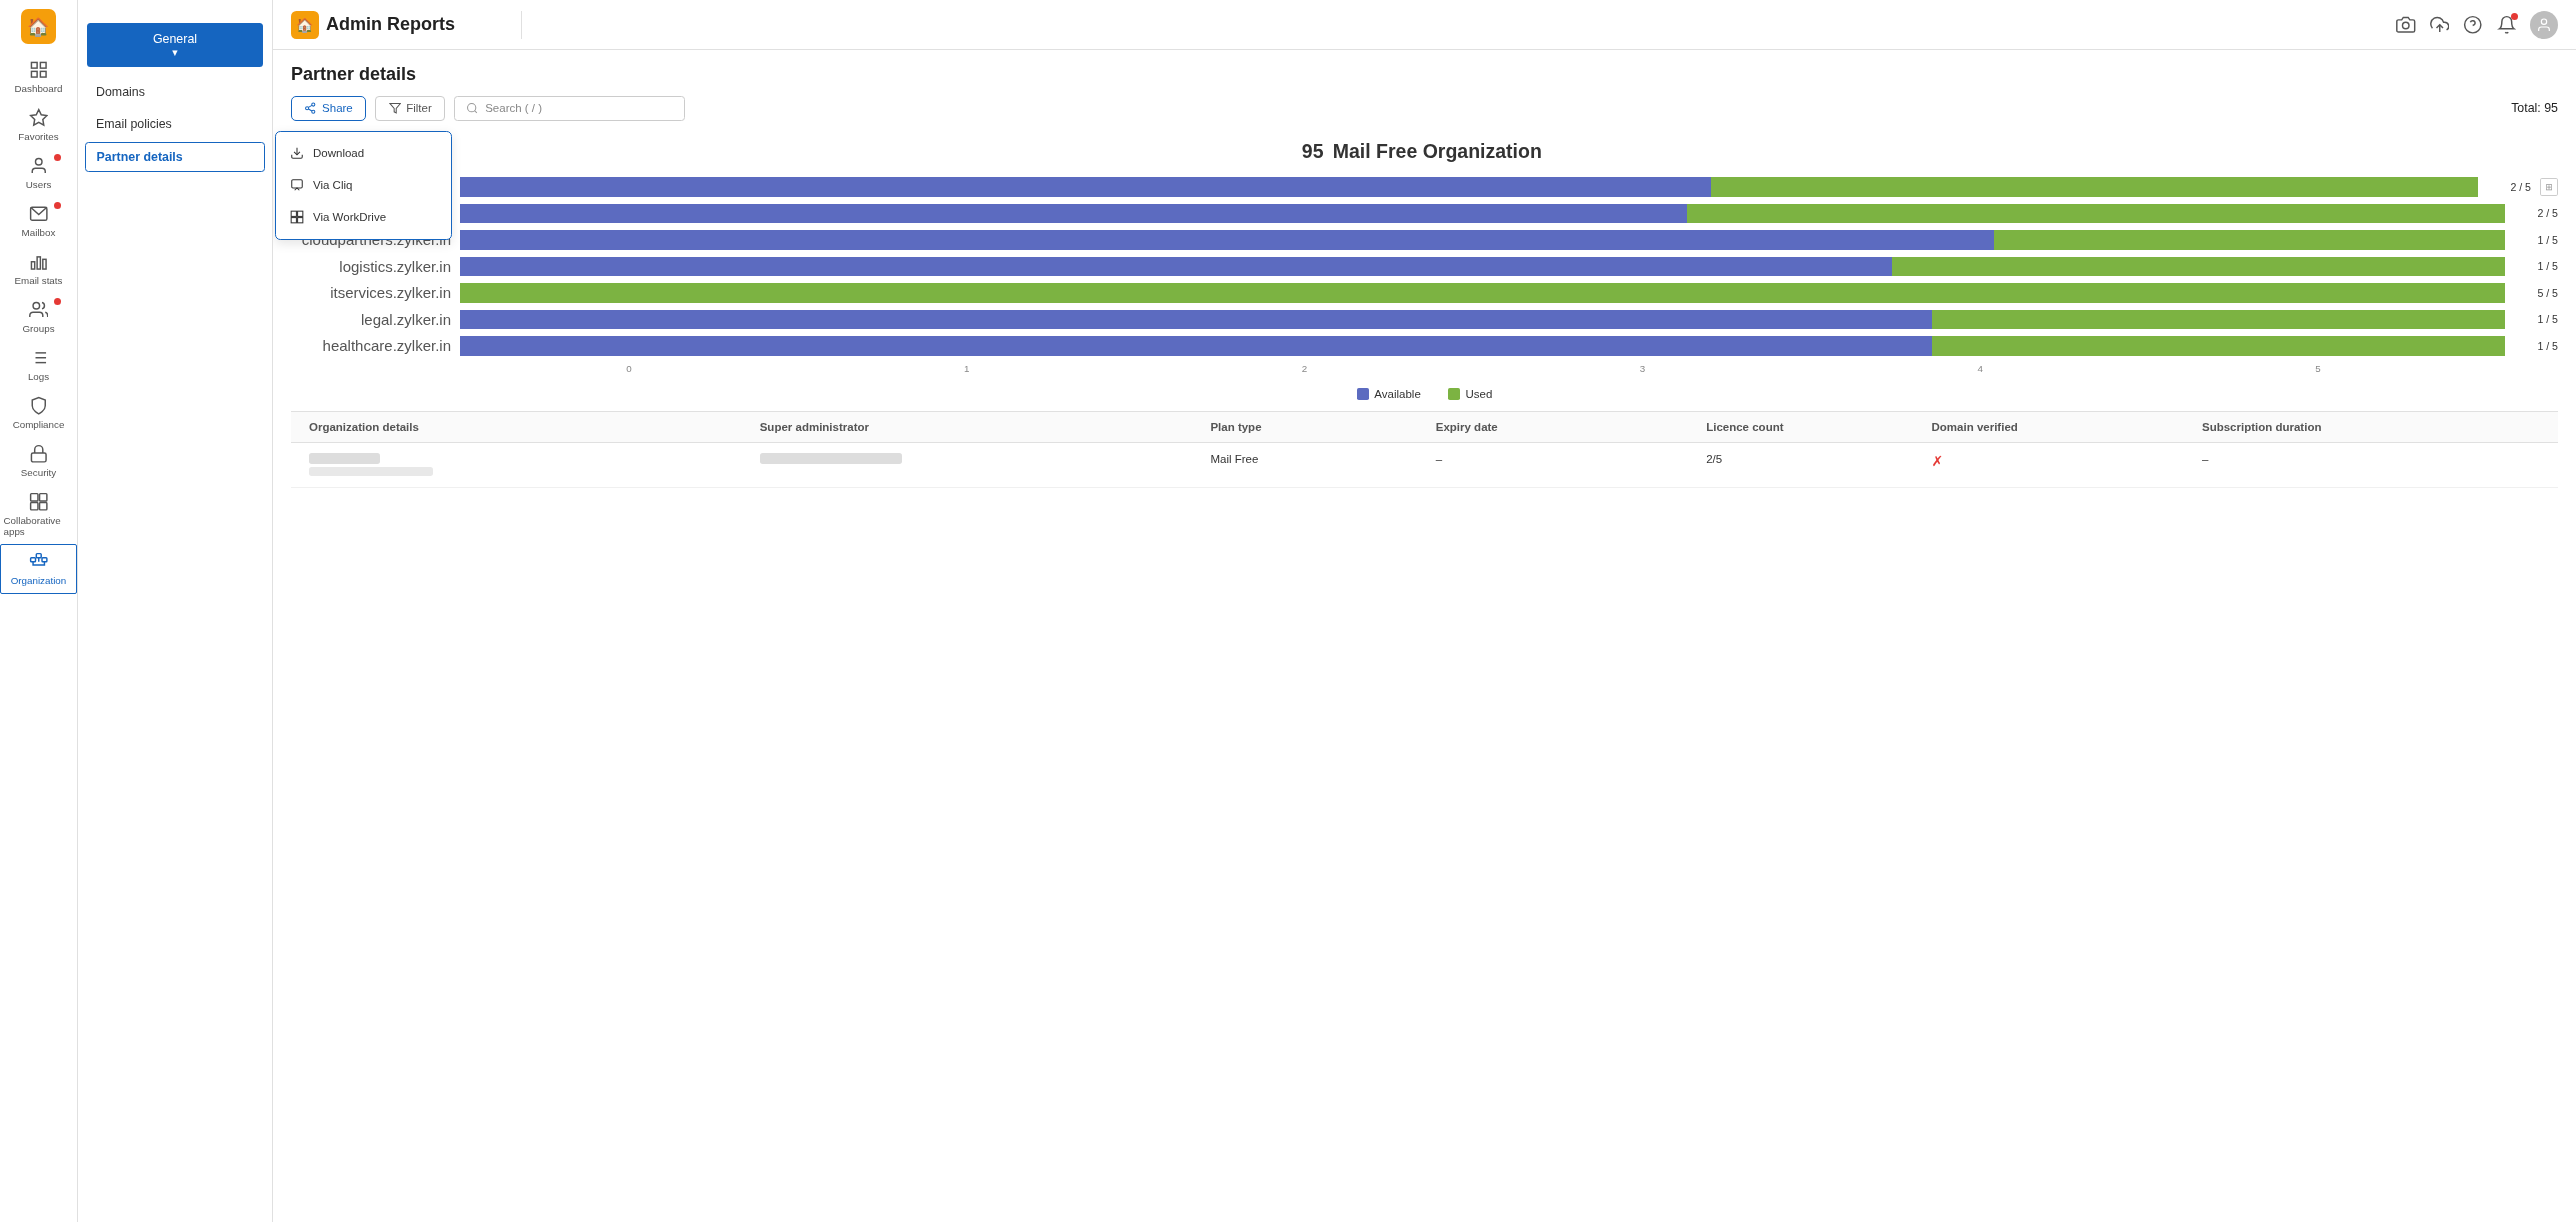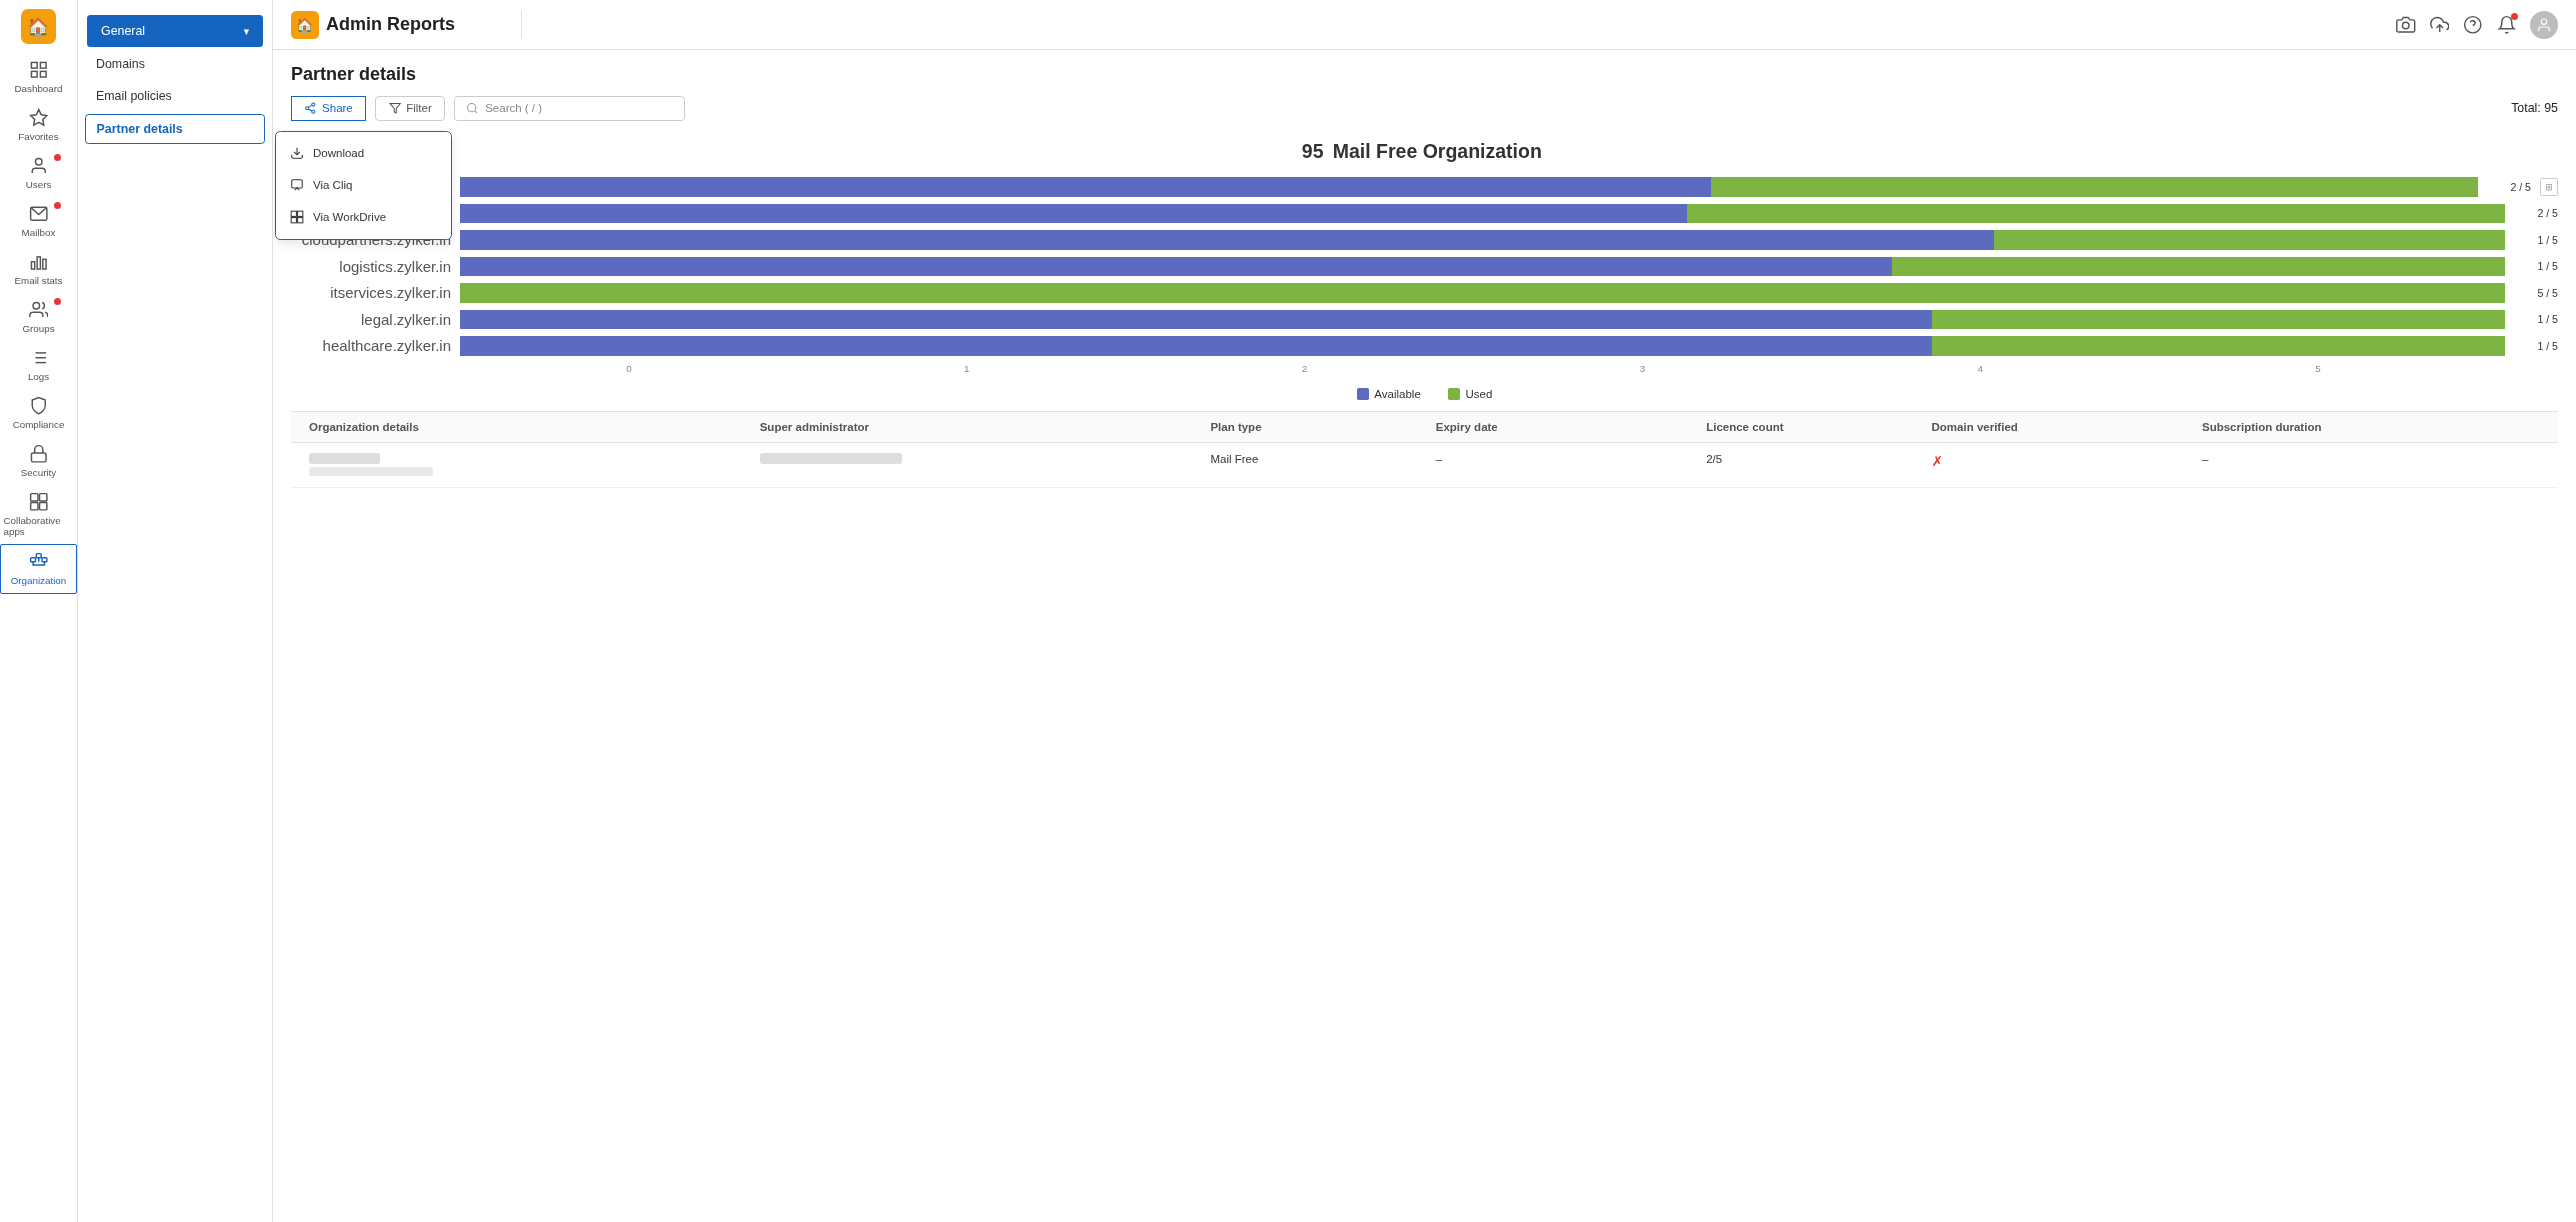--- a/index.html
+++ b/index.html
@@ -101,21 +101,21 @@
     }
     .partner-header {
       padding: 14px 18px 0;
       font-size: 18px; font-weight: 600; color: #222;
     }
     .partner-toolbar {
       display: flex; align-items: center; padding: 10.6px 18px; gap: 9px; position: relative;
     }
     .btn-share {
       display: flex; align-items: flex-end; gap: 5.3px;
-      border: 1.8px solid #1565c0; border-radius: 0;
+      border: 1.8px solid #1565c0; border-radius: 5px;
       padding: 5.3px 12.4px; color: #1565c0; cursor: pointer;
       background: white; font-size: 11.5px; font-weight: 500;
     }
     .btn-filter {
       display: flex; gap: 5.3px;
       border: 0.9px solid #ccc; border-radius: 4px;
       padding: 5.3px 12.4px; color: #555; cursor: pointer;
       background: white; font-size: 11.5px;
     }
     .search-box {
@@ -208,23 +208,23 @@
     .nav-item {
       padding: 9px 18px; cursor: pointer; color: #333; font-size: 12.4px;
     }
     .nav-item.active {
       color: #1565c0; font-weight: 600;
       border: 1.8px solid #1565c0; border-radius: 3.5px; margin: 1.8px 7px;
       padding: 7px 10.6px;
     }
     .nav-section-btn {
       background: #1565c0; color: white; border: none; border-radius: 3.5px;
-      margin: 1px 9px; padding: 9px 14px; width: calc(100% - 18px);
+      margin: 9px 9px; padding: 9px 14px; width: calc(100% - 18px);
       text-align: left; cursor: pointer; font-size: 12.4px; font-weight: 500;
-      display: flex; justify-content: space-between; align-items: center;
+      display: flex; justify-content: space-between; align-items: center; flex-direction: column;
     }
   </style>
 </head>
 <body>
 
 <div class="sidebar">
   <div class="sidebar-logo">🏠</div>
 
   <div class="sidebar-item">
     <svg viewBox="0 0 24 24" fill="none" stroke="currentColor" stroke-width="1.8">

